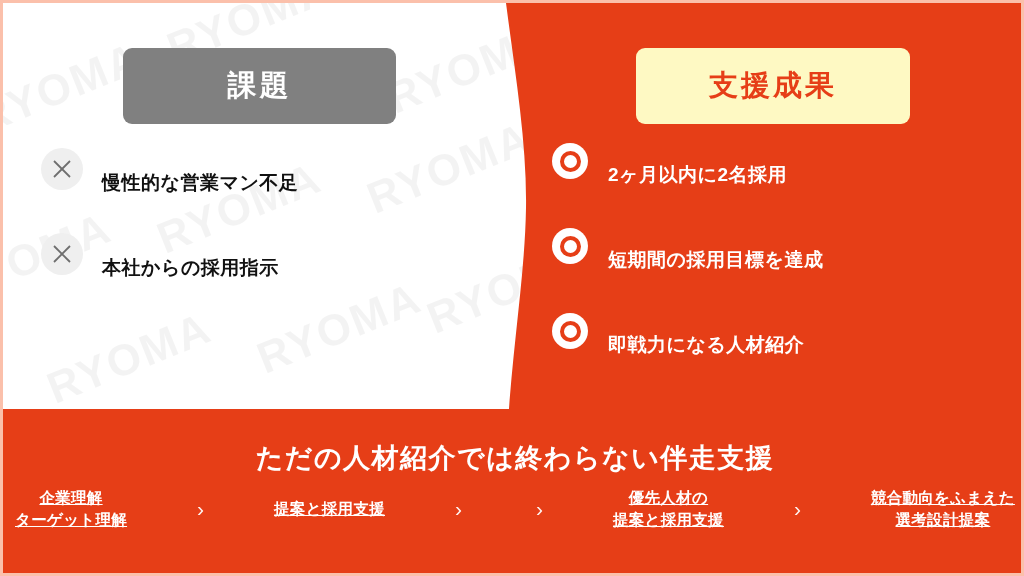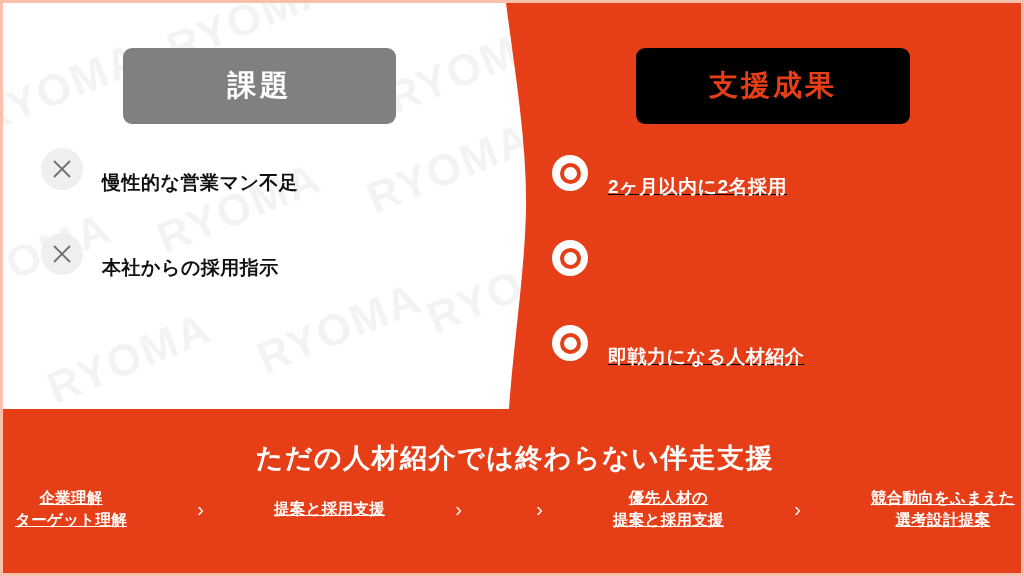--- a/index.html
+++ b/index.html
@@ -57,27 +57,27 @@
     border-radius:9px;
     display:flex;align-items:center;justify-content:center;
     font-size:29px;font-weight:700;letter-spacing:3px;
   }
   .badge-problem{
     left:120px;top:45px;width:273px;
     background:#808080;color:#ffffff;
   }
   .badge-result{
     left:633px;top:45px;width:274px;
-    background:#000000;color:#e63e17;
+    background:#fef9c3;color:#e63e17;
   }
 
   
   .list{position:absolute;}
   .list-left{left:38px;top:140px;width:450px;}
-  .list-right{left:549px;top:144px;width:460px;text-decoration:underline;}
+  .list-right{left:549px;top:132px;width:460px;}
 
   .row{
     display:flex;align-items:center;
     height:52px;margin-bottom:33px;
   }
   .row-label{
     font-size:19px;font-weight:700;letter-spacing:0.5px;white-space:nowrap;margin-top:27px;
   }
   .row-left .row-label{color:#111111;margin-left:19px;}
   .row-right .row-label{color:#ffffff;margin-left:20px;}
@@ -192,20 +192,21 @@
         <span class="dot-icon">
             <span class="inner-ring"></span>
           </span>
         <span class="row-label">2ヶ月以内に2名採用</span>
       </div>
 
       <div class="row row-right">
         <span class="dot-icon">
             <span class="inner-ring"></span>
           </span>
+        <span class="row-label">短期間の採用目標を達成</span>
       </div>
 
       <div class="row row-right">
         <span class="dot-icon">
             <span class="inner-ring"></span>
           </span>
         <span class="row-label">即戦力になる人材紹介</span>
       </div>
 
     </div>

